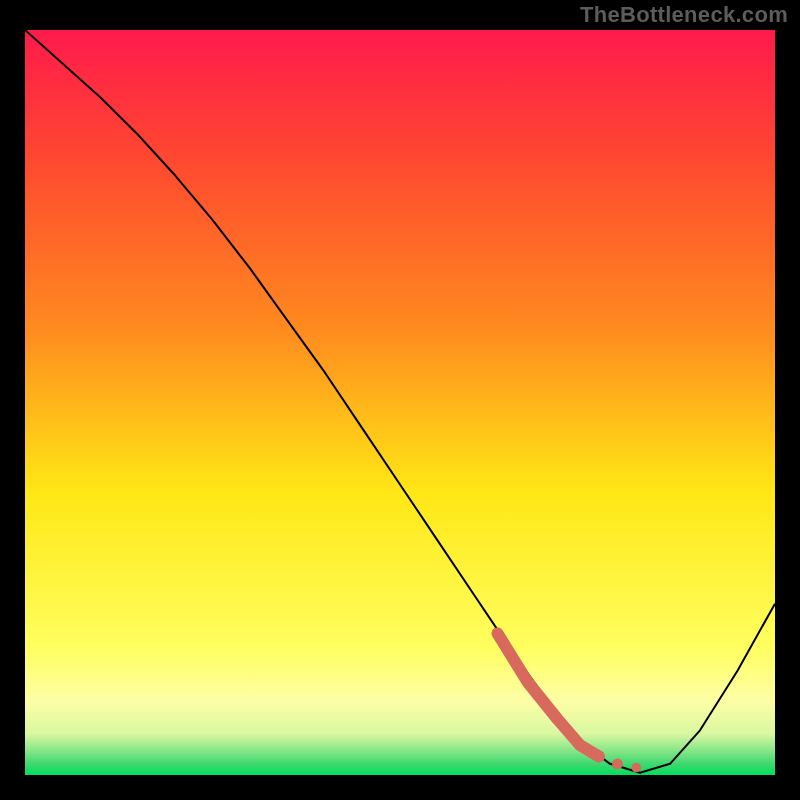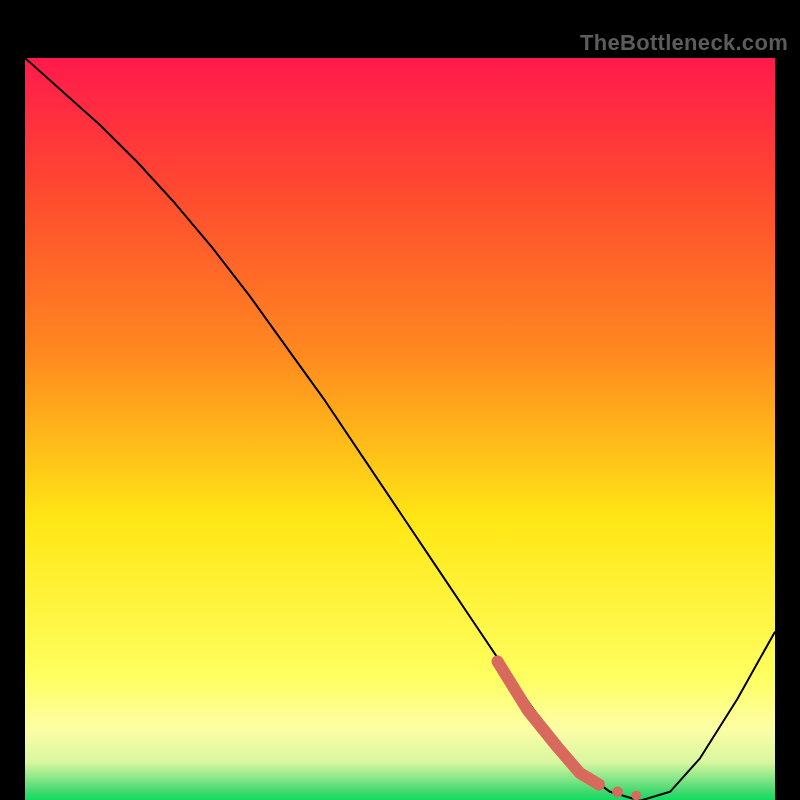--- a/index.html
+++ b/index.html
@@ -8,21 +8,20 @@
     width: 800px;
     height: 800px;
     background: #000;
     font-family: Arial, Helvetica, sans-serif;
     overflow: hidden;
   }
   .page {
     position: relative;
     width: 800px;
     height: 561px;
-    margin-top: 28px;
   }
   .attribution {
     position: absolute;
     top: 2px;
     right: 12px;
     color: #5c5c5c;
     font-size: 22px;
     font-weight: 600;
     letter-spacing: 0.3px;
   }

